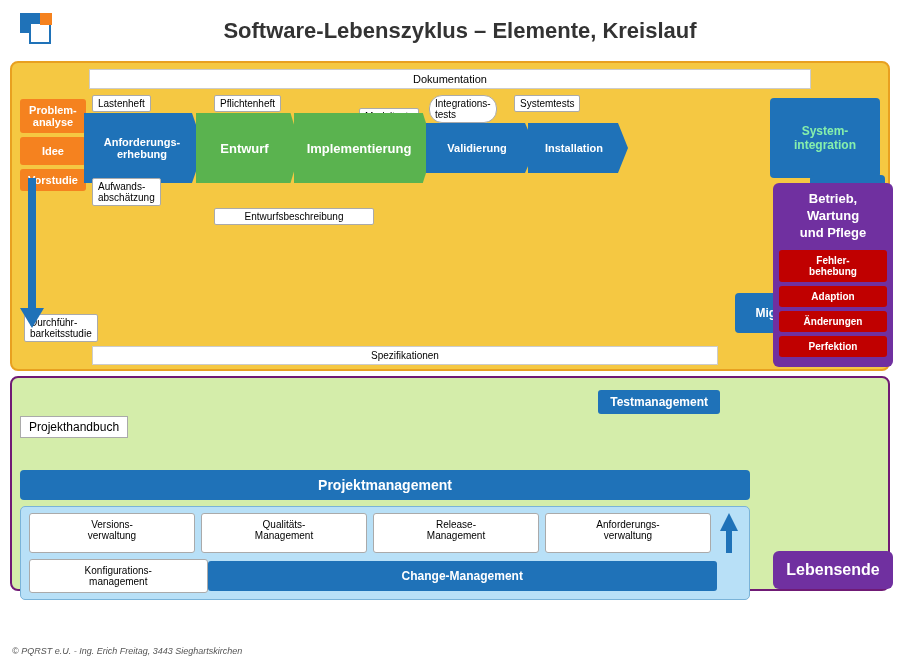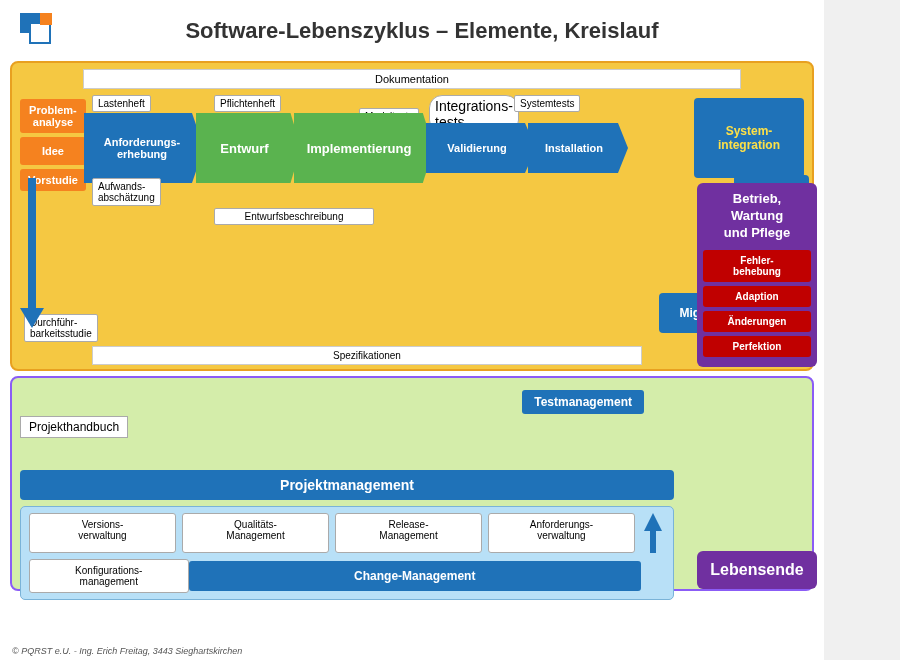--- a/index.html
+++ b/index.html
@@ -6,21 +6,21 @@
     body {
       width: 900px;
       height: 660px;
       background: #f0f0f0;
       font-family: Arial, sans-serif;
       font-size: 11px;
       overflow: hidden;
       position: relative;
     }
     .page {
-      width: 824px;
+      width: 900px;
       height: 660px;
       background: white;
       position: relative;
     }
     
     .header {
       display: flex;
       align-items: center;
       padding: 8px 15px 4px 15px;
       background: white;
@@ -176,21 +176,21 @@
       position: absolute;
       right: 0;
       top: 5px;
       width: 110px;
       height: 80px;
       background: #1f72b8;
       border-radius: 4px;
       display: flex;
       align-items: center;
       justify-content: center;
-      color: #fde047;
+      color: #86efac;
       font-weight: bold;
       font-size: 12px;
       text-align: center;
       padding: 4px;
     }
     .box-abnahme {
       position: absolute;
       right: -5px;
       top: 82px;
       width: 75px;
@@ -224,21 +224,21 @@
       position: absolute;
       background: white;
       border: 1px solid #aaa;
       padding: 2px 5px;
       font-size: 10px;
       border-radius: 2px;
     }
     
     .lower-section {
       background: #d4edaa;
-      border: 2px solid #8b5cf6;
+      border: 2px solid #701a75;
       border-radius: 8px;
       margin-top: 5px;
       padding: 6px 8px 8px 8px;
       position: relative;
       height: 215px;
     }
     
     .betrieb-box {
       position: absolute;
       right: -5px;
@@ -412,21 +412,21 @@
       </div>
 
       <div class="arrow-area">
 
         <div class="small-box lbl-lastenheft" style="position:absolute;top:2px;left:8px;">Lastenheft</div>
 
         <div class="small-box" style="position:absolute;top:2px;left:130px;">Pflichtenheft</div>
 
         <div class="small-box" style="position:absolute;top:15px;left:275px;">Modultests</div>
 
-        <div class="small-box" style="position:absolute;top:2px;left:345px;font-size:14px;border-radius:13px;">Integrations-<br>tests</div>
+        <div class="small-box" style="position:absolute;top:2px;left:345px;font-size:10px;border-radius:13px;">Integrations-<br>tests</div>
 
         <div class="small-box" style="position:absolute;top:2px;left:430px;">Systemtests</div>
 
         <div class="arrow-anforderung">
           <span style="font-size:11px;font-weight:bold;">Anforderungs-<br>erhebung</span>
         </div>
 
         <div class="arrow-entwurf">
           <span>Entwurf</span>
         </div>

